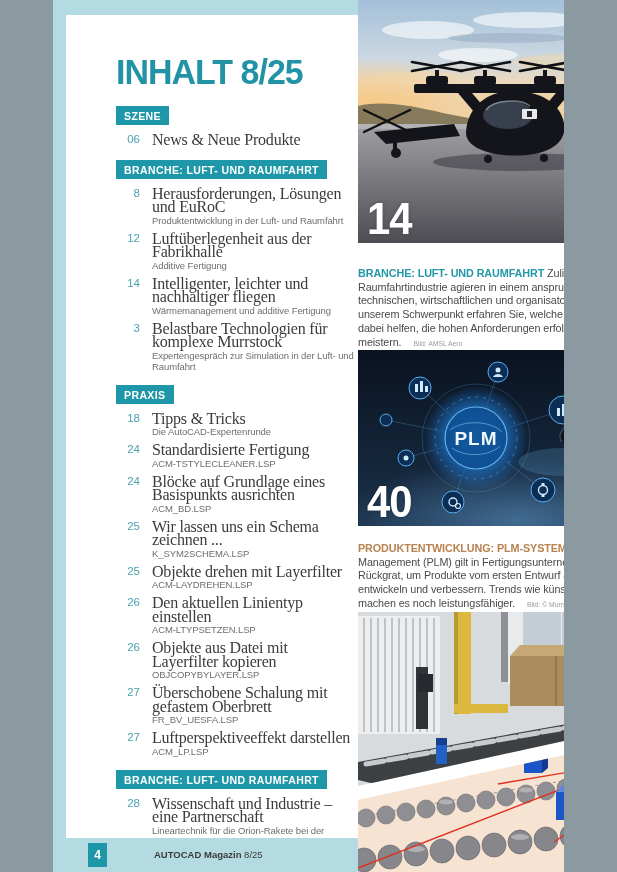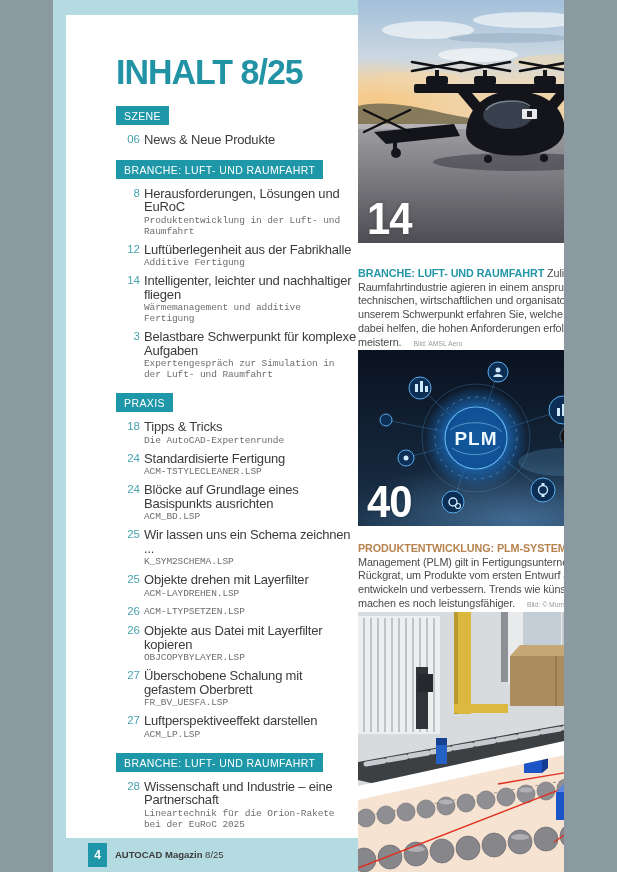--- a/index.html
+++ b/index.html
@@ -4,42 +4,42 @@
 <style>
   html,body{margin:0;padding:0;}
   body{font-family:"Liberation Sans", sans-serif; background:#8a9aa0;}
   .page{position:relative; width:511px; height:872px; margin:0 auto; background:#b5dbe2; overflow:hidden;}
   .white-panel{position:absolute; left:13px; top:15px; right:0; bottom:34px; background:#ffffff; z-index:1;}
 
   
   .left-col{position:absolute; left:63px; top:54px; width:240px; z-index:2;}
   .page-title{font-size:35px; font-weight:bold; color:#2193a5; letter-spacing:-1px; line-height:1; transform:scaleX(.97); transform-origin:left; margin:0 0 17px 0;}
   .toc-section{margin-bottom:13px;}
-  .sec-hdr{display:inline-block; background:#1e98a8; color:#ffffff; font-size:10.5px; font-weight:normal; letter-spacing:.4px; padding:4px 8px 3px 8px; margin:0 0 8px 0;}
-  .toc-item{display:flex; gap:4px; margin:0 0 6px 0; cursor:pointer;}
+  .sec-hdr{display:inline-block; background:#1e98a8; color:#ffffff; font-size:10.5px; font-weight:bold; letter-spacing:.4px; padding:4px 8px 3px 8px; margin:0 0 8px 0;}
+  .toc-item{display:flex; gap:12px; margin:0 0 6px 0; cursor:pointer;}
   .toc-num{flex:none; width:24px; text-align:right; color:#4aa3b0; font-size:11.5px; line-height:13.5px;}
   .toc-body{flex:1;}
-  .toc-title{font-size:13px; line-height:13.5px; color:#3b3b3a; letter-spacing:-.2px;}
-  .toc-sub{font-size:9.5px; line-height:11px; color:#6e6e6d; margin-top:1px; letter-spacing:-.1px;font-family:Liberation Mono, monospace;}
+  .toc-title{font-size:16px; line-height:13.5px; color:#3b3b3a; letter-spacing:-.2px;font-family:Liberation Serif, serif;}
+  .toc-sub{font-size:9.5px; line-height:11px; color:#6e6e6d; margin-top:1px; letter-spacing:-.1px;}
 
   
   .feature-img{position:absolute; left:305px; width:312px; z-index:3; overflow:hidden;}
   .feature-img svg{display:block;}
   .overlay-num{position:absolute; left:9px; bottom:2px; color:#ffffff; font-size:44px; font-weight:bold; line-height:1; letter-spacing:-1px; transform:scaleX(.95); transform-origin:left bottom; text-shadow:0 0 4px rgba(0,0,0,.25);}
   .caption{position:absolute; left:305px; width:308px; z-index:3; font-size:10.8px; line-height:13.8px; color:#4a4a49; letter-spacing:-.1px;}
   .caption .cap-label{font-weight:bold;}
   .caption .credit{font-size:6.8px; color:#9a9a98; margin-left:12px; letter-spacing:0;}
   .cap1{top:256px;} .cap2{top:531px;}
   .img1{top:0; height:243px;} .img2{top:350px; height:176px;text-align:right;} .img3{top:612px; height:260px;}
 
   
   .footer-band{position:absolute; left:0; right:0; bottom:0; height:34px; background:#b5dbe2; z-index:2;}
   .folio-box{position:absolute; left:35px; bottom:5px; width:19px; height:24px; background:#1e98a8; color:#fff; font-size:12px; font-weight:bold; display:flex; align-items:center; justify-content:center; z-index:3;}
   .folio-text{position:absolute; left:62px; bottom:12px; font-size:9.5px; color:#3b3b3a; z-index:3;}
-  .folio-text .mag{font-weight:bold;}
+  .folio-text .mag{font-weight:bold;margin-left:39px;}
 </style>
 </head>
 <body>
 
 <div class="page">
   <div class="white-panel"></div>
 
   <div class="left-col">
     <h1 class="page-title">INHALT 8/25</h1>
 
@@ -72,21 +72,21 @@
       <div class="toc-item">
         <div class="toc-num">14</div>
         <div class="toc-body">
           <div class="toc-title">Intelligenter, leichter und nachhaltiger fliegen</div>
           <div class="toc-sub">Wärmemanagement und additive Fertigung</div>
         </div>
       </div>
       <div class="toc-item">
         <div class="toc-num">3</div>
         <div class="toc-body">
-          <div class="toc-title">Belastbare Schwerpunkt für komplexe Aufgaben</div>
+          <div class="toc-title">Belastbare Technologien für komplexe Murrstock</div>
           <div class="toc-sub">Expertengespräch zur Simulation in der Luft- und Raumfahrt</div>
         </div>
       </div>
     </div>
 
     <div class="toc-section">
       <div class="sec-hdr">PRAXIS</div>
       <div class="toc-item">
         <div class="toc-num">18</div>
         <div class="toc-body">
@@ -118,20 +118,21 @@
       <div class="toc-item">
         <div class="toc-num">25</div>
         <div class="toc-body">
           <div class="toc-title">Objekte drehen mit Layerfilter</div>
           <div class="toc-sub">ACM-LAYDREHEN.LSP</div>
         </div>
       </div>
       <div class="toc-item">
         <div class="toc-num">26</div>
         <div class="toc-body">
+          <div class="toc-title">Den aktuellen Linientyp einstellen</div>
           <div class="toc-sub">ACM-LTYPSETZEN.LSP</div>
         </div>
       </div>
       <div class="toc-item">
         <div class="toc-num">26</div>
         <div class="toc-body">
           <div class="toc-title">Objekte aus Datei mit Layerfilter kopieren</div>
           <div class="toc-sub">OBJCOPYBYLAYER.LSP</div>
         </div>
       </div>

